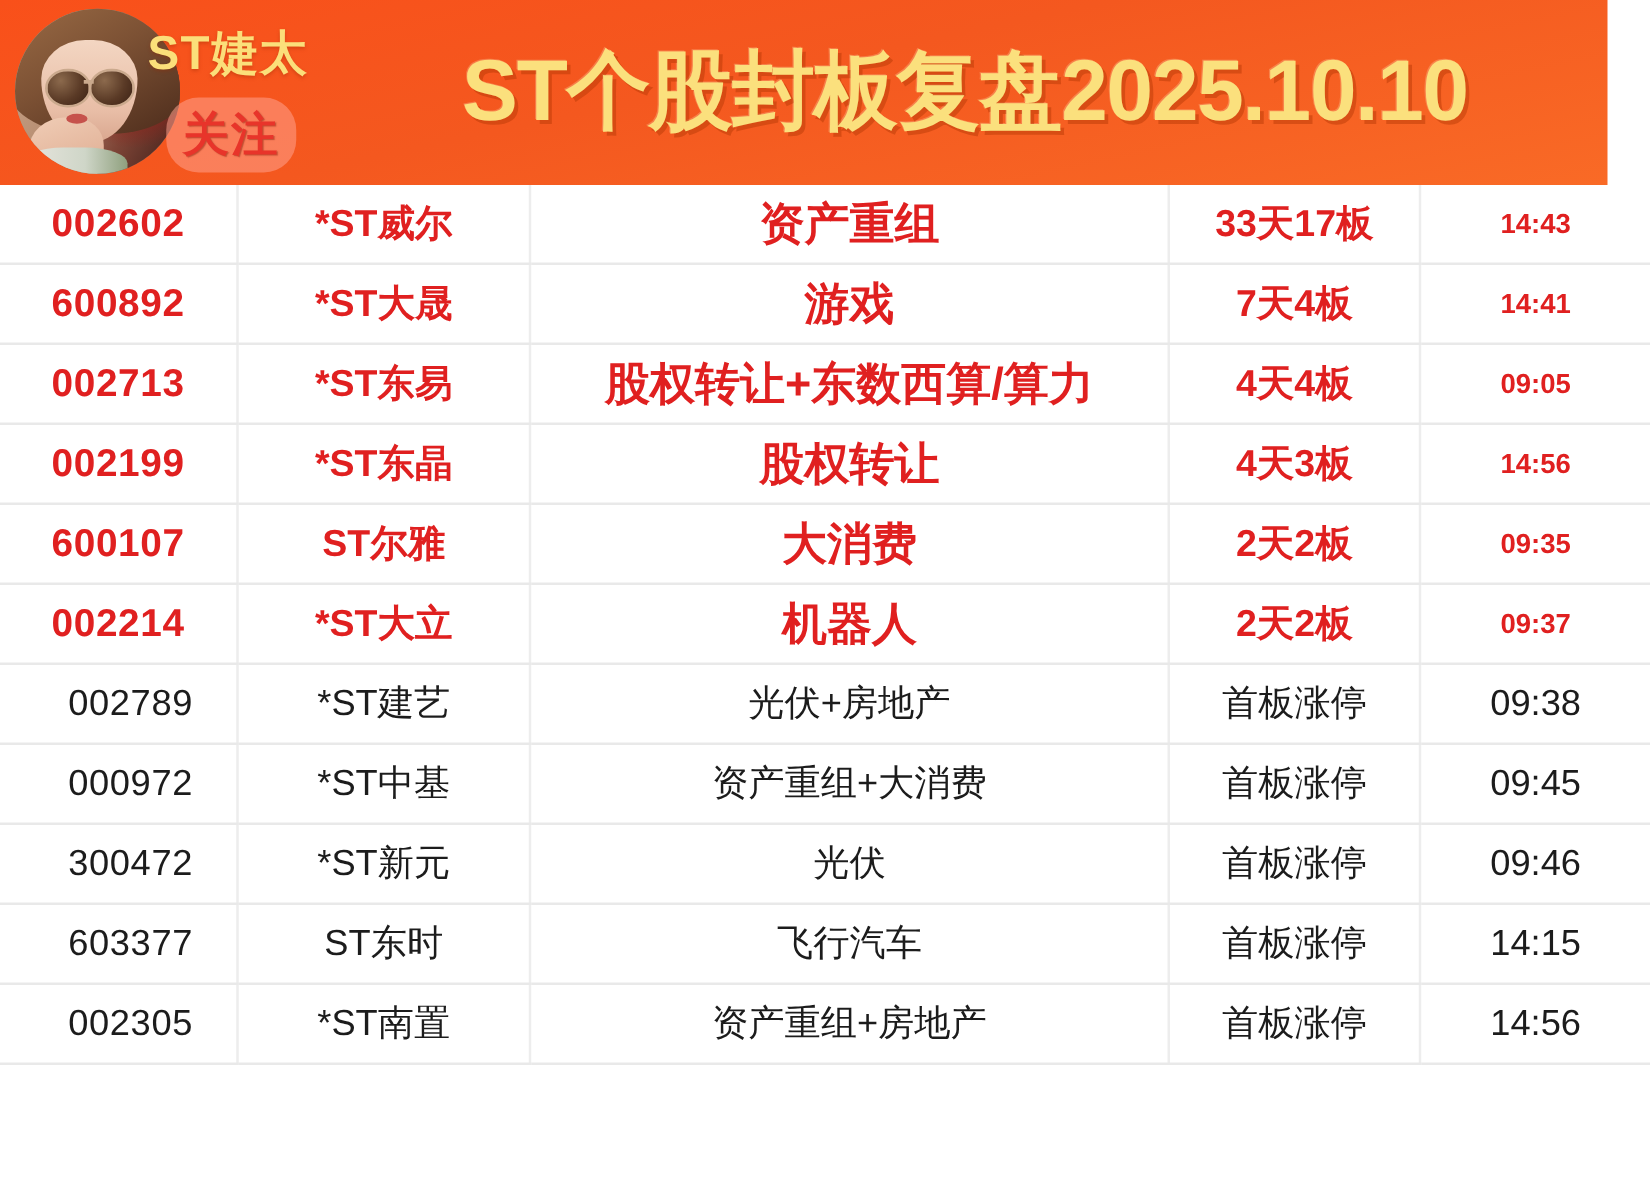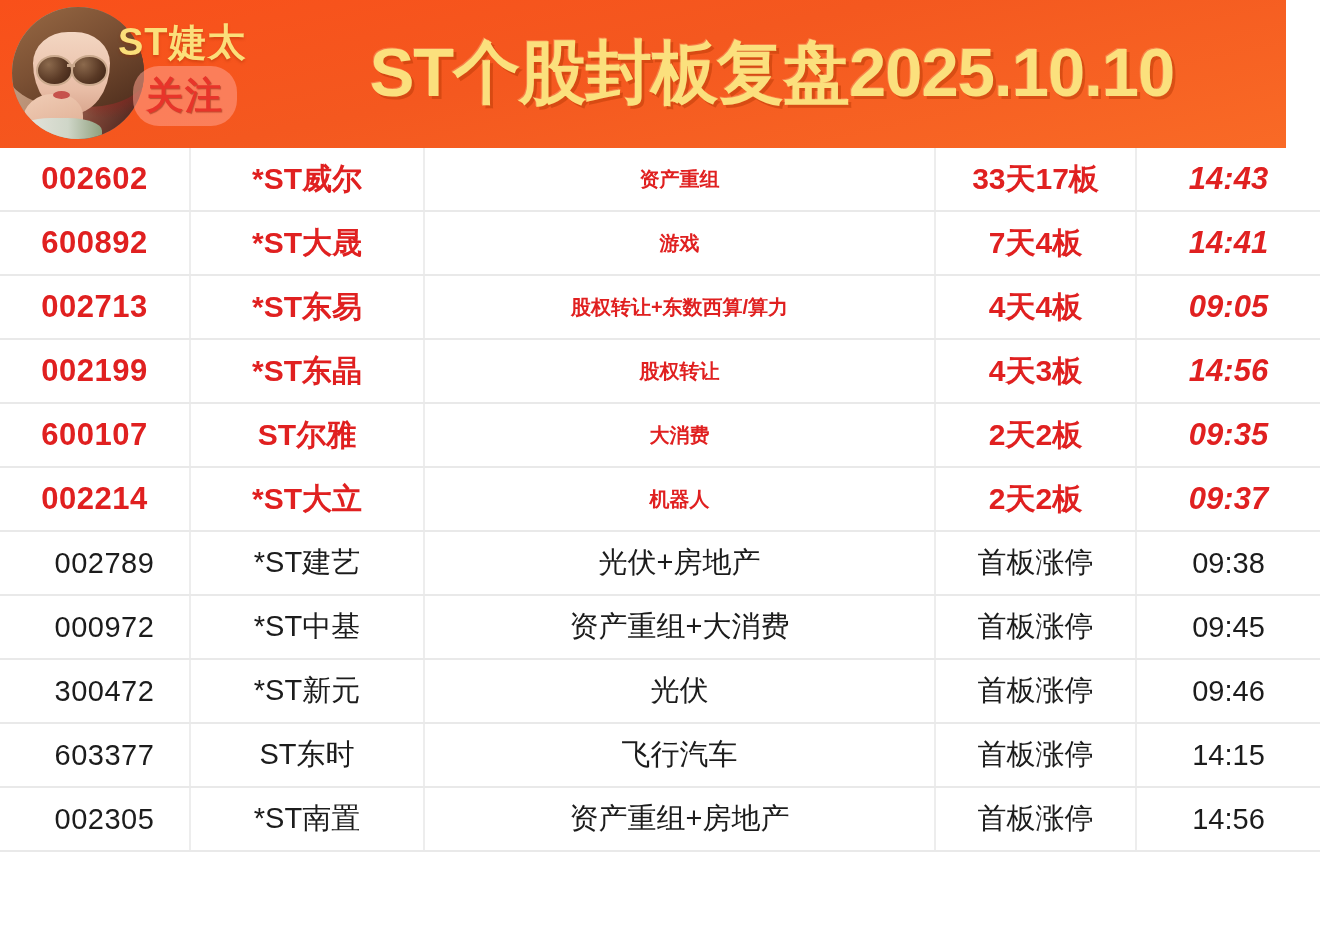--- a/index.html
+++ b/index.html
@@ -94,21 +94,21 @@
     font-weight: 700;
     color: #fbdf7a;
     letter-spacing: 1px;
     text-shadow: 0 2px 3px rgba(150,40,0,.35);
     white-space: nowrap;
   }
 
   .follow-btn {
     position: absolute;
     left: 133px;
-    top: 66px;
+    top: 78px;
     width: 104px;
     height: 60px;
     background: rgba(255,160,140,0.55);
     border-radius: 26px;
     display: flex;
     align-items: center;
     justify-content: center;
   }
   .follow-btn span {
     font-size: 37px;
@@ -162,23 +162,23 @@
   col.c4 { width: 184px; }
 
   
   tr.hot td {
     color: #e02020;
     font-weight: 700;
     font-size: 30px;
   }
   tr.hot td.code { font-size: 31px; letter-spacing: .5px; }
   tr.hot td.name { font-size: 30px; }
-  tr.hot td.theme { font-size: 20px; }
+  tr.hot td.theme { font-size: 36px; }
   tr.hot td.streak { font-size: 30px; }
-  tr.hot td.time { font-size: 31px; font-style: italic; }
+  tr.hot td.time { font-size: 22px; }
 
   
   tr.norm td {
     color: #1c1c1c;
     font-weight: 400;
     font-size: 29px;
   }
   tr.norm td.code { letter-spacing: .5px; padding-left: 24px; }
 </style>
 </head>

